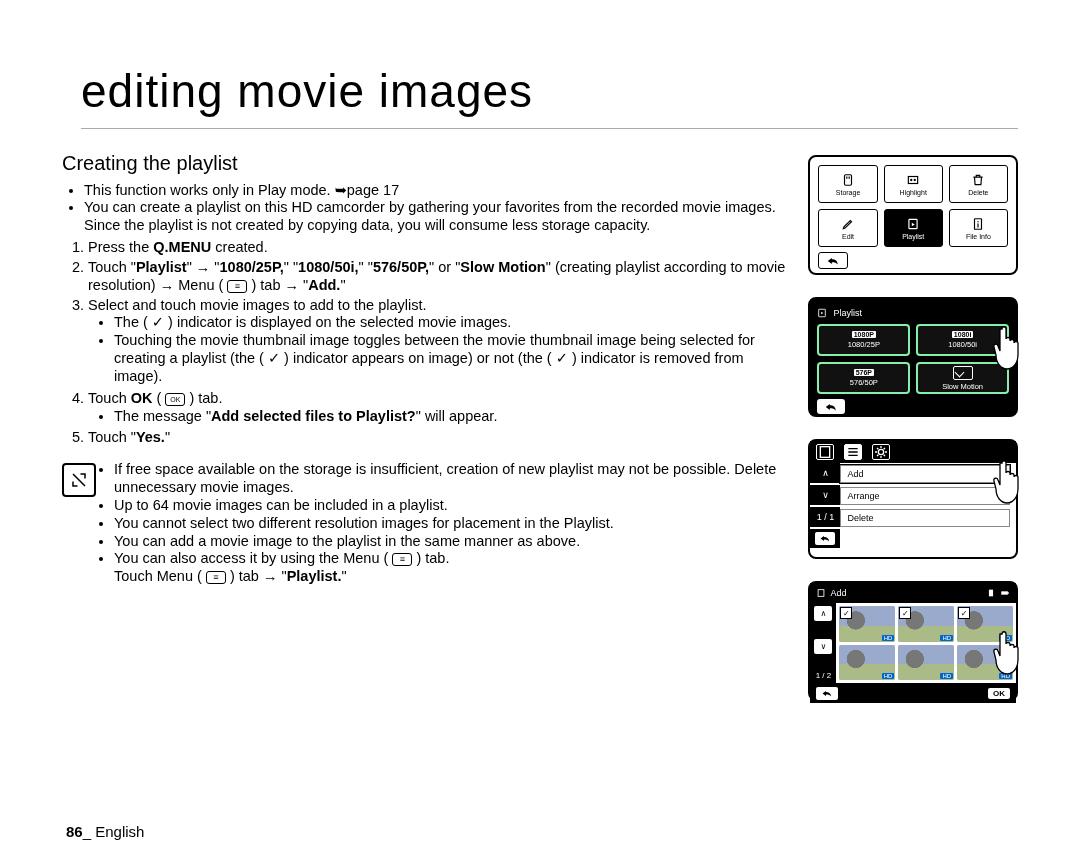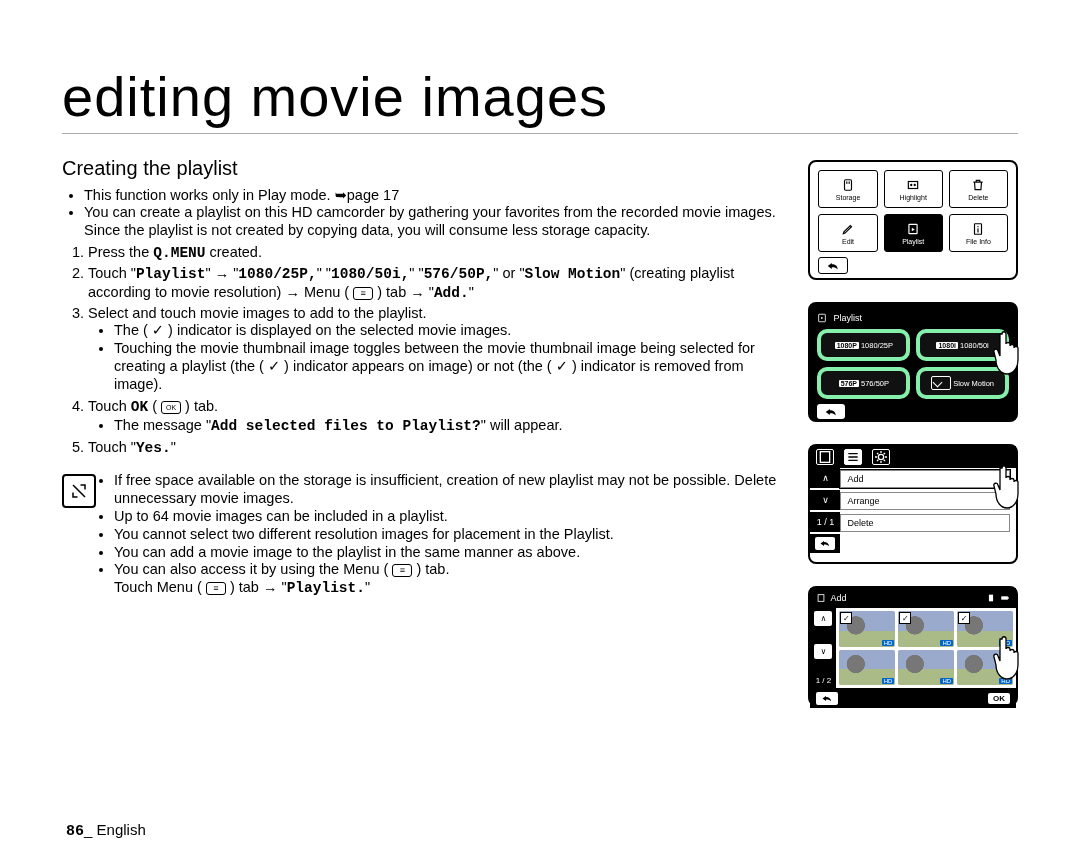--- a/index.html
+++ b/index.html
@@ -11,27 +11,28 @@
     color: #000;
   }
   .page {
     position: relative;
     width: 1080px;
     height: 866px;
     box-sizing: border-box;
     padding: 64px 62px 0 62px;
   }
   .title {
-    font-size: 56px;
+    font-size: 46px;
     font-weight: 300;
     letter-spacing: 1px;
     border-bottom: 1px solid #aaa;
-    padding-bottom: 4px;
+    padding-bottom: 10px;
     margin-bottom: 22px;
     font-family: "Helvetica Neue", Arial, sans-serif;
+    margin-left: 19px;
   }
   .sect-title {
     font-size: 20px;
     margin-bottom: 6px;
   }
   .content {
     display: flex;
     gap: 22px;
   }
   .left {
@@ -43,21 +44,21 @@
     width: 210px;
     display: flex;
     flex-direction: column;
     gap: 22px;
     padding-top: 4px;
   }
   ul.top-bullets { list-style: disc; margin: 0 0 4px 22px; padding: 0; }
   ol.steps { margin: 0 0 4px 4px; padding: 0 0 0 22px; }
   ol.steps > li { margin-bottom: 2px; }
   ul.inner { list-style: disc; margin: 0 0 4px 26px; padding: 0; }
-  .b { font-weight: bold; font-family: Liberation Mono, monospace; }
+  .b { font-weight: bold; }
   .icon-inline {
     display:inline-block; border:1px solid #000; border-radius:3px;
     font-size:9px; padding:0 3px; line-height:11px; vertical-align:1px;
     min-width:12px; text-align:center;
   }
   .note-row { display:flex; gap:12px; margin-top:14px; }
   .note-icon {
     width:30px; height:30px; border:2px solid #000; border-radius:4px;
     display:flex; align-items:center; justify-content:center;
     flex:0 0 30px; margin-top:2px;
@@ -85,21 +86,21 @@
   .cell { border:1px solid #000; border-radius:3px; display:flex; flex-direction:column; align-items:center; justify-content:center; font-size:7px; gap:2px; }
   .cell.sel { background:#000; color:#fff; border-color:#000; }
   .cell svg { width:16px; height:14px; }
   .back-btn { border:1px solid #000; border-radius:3px; width:28px; height:15px;
     display:flex; align-items:center; justify-content:center; margin-top:5px; }
   
   .s2 { background:#000; color:#fff; height:120px; padding:7px; }
   .s2-top { display:flex; align-items:center; gap:6px; font-size:9px; height:14px; margin-bottom:4px;}
   .s2-top svg { width:10px;height:10px; }
   .grid4 { display:grid; grid-template-columns:repeat(2,1fr); grid-template-rows:repeat(2,1fr); gap:6px; height:70px; }
-  .opt { border:4px solid #86efac; background:#111; border-radius:10px; display:flex; flex-direction:row; align-items:center; justify-content:center; gap:2px; }
+  .opt { border:2px solid #86efac; background:#111; border-radius:4px; display:flex; flex-direction:column; align-items:center; justify-content:center; gap:2px; }
   .opt .tag { background:#fff; color:#000; font-size:7px; font-weight:bold; padding:0 2px; border-radius:1px; }
   .opt .lbl { font-size:7.5px; }
   .opt .sm { width:18px;height:12px; border:1px solid #fff; border-radius:2px; position:relative; }
   .opt .sm:after { content:""; position:absolute; inset:2px 0 0 2px; width:6px;height:6px; border-left:1px solid #fff; border-bottom:1px solid #fff; transform:rotate(-45deg);}
   .back-dark { background:#fff; color:#000; border-radius:3px; width:28px; height:15px;
     display:flex; align-items:center; justify-content:center; margin-top:5px; }
   
   .s3 { background:#fff; height:120px; padding:0; }
   .s3-top { background:#000; color:#fff; height:22px; display:flex; align-items:center; gap:10px; padding:0 6px; font-size:10px;}
   .s3-top .icon-box { width:16px;height:14px; border:1px solid #fff; border-radius:2px; display:flex;align-items:center;justify-content:center;}

